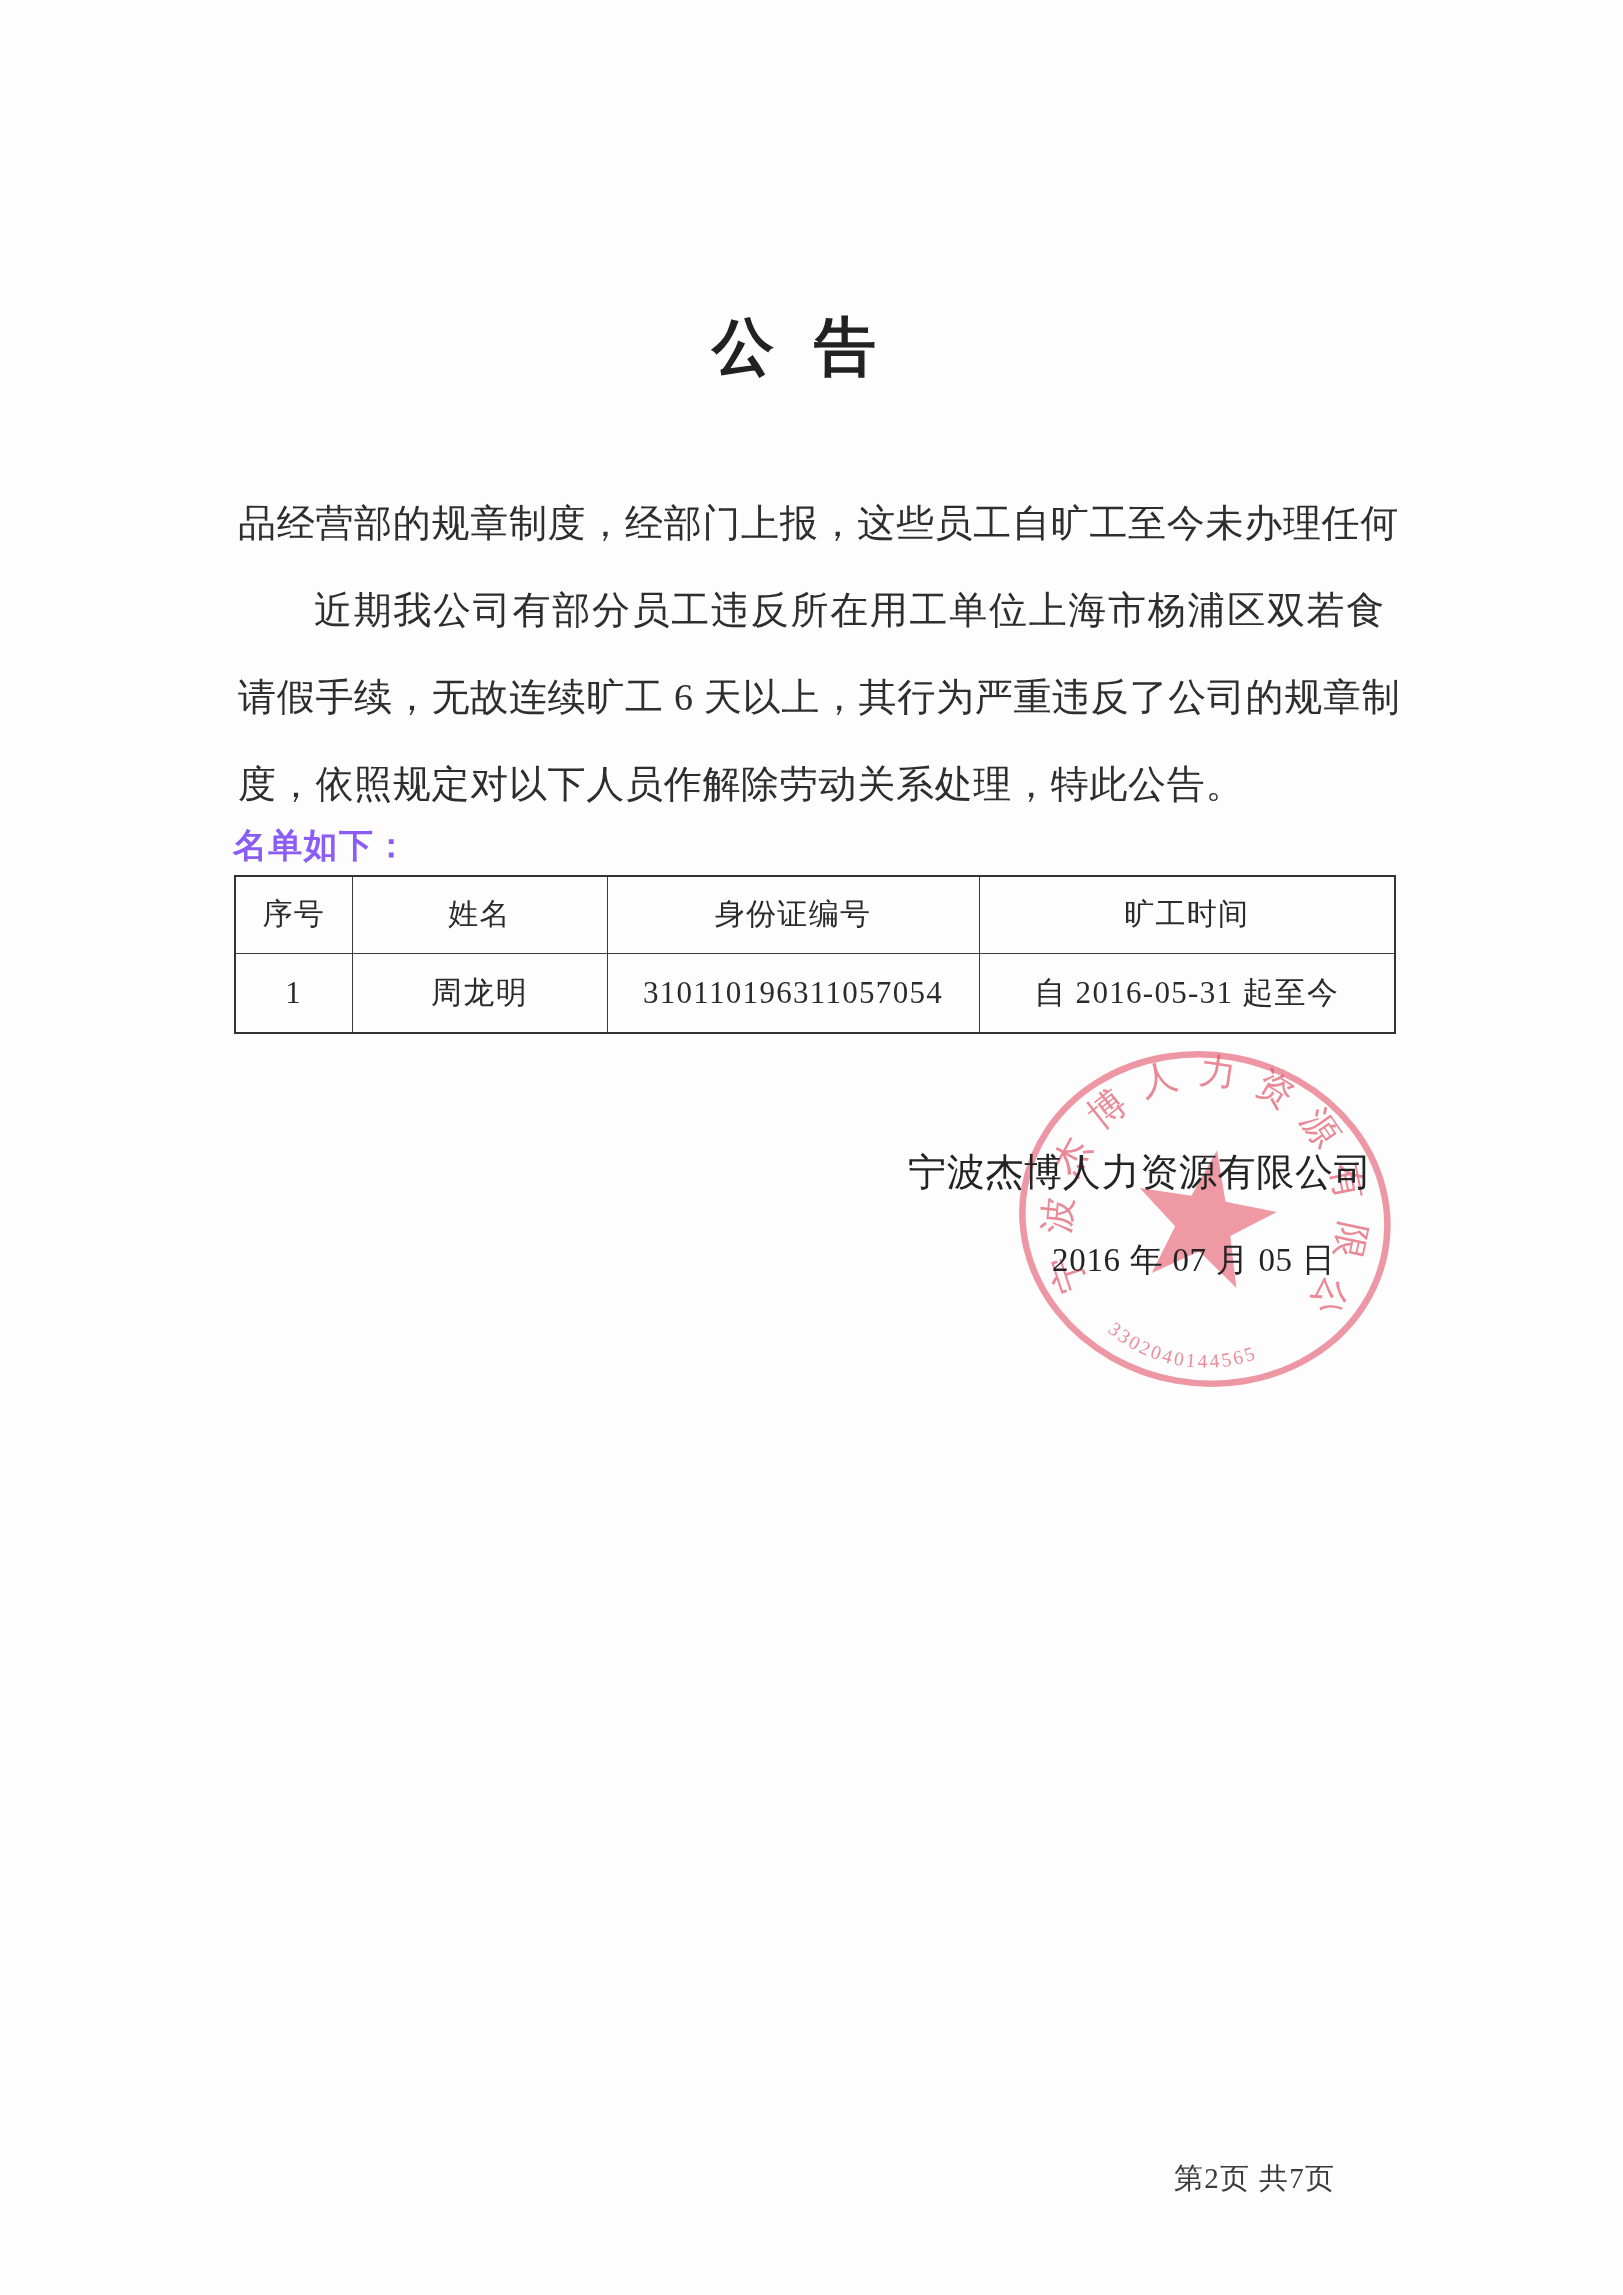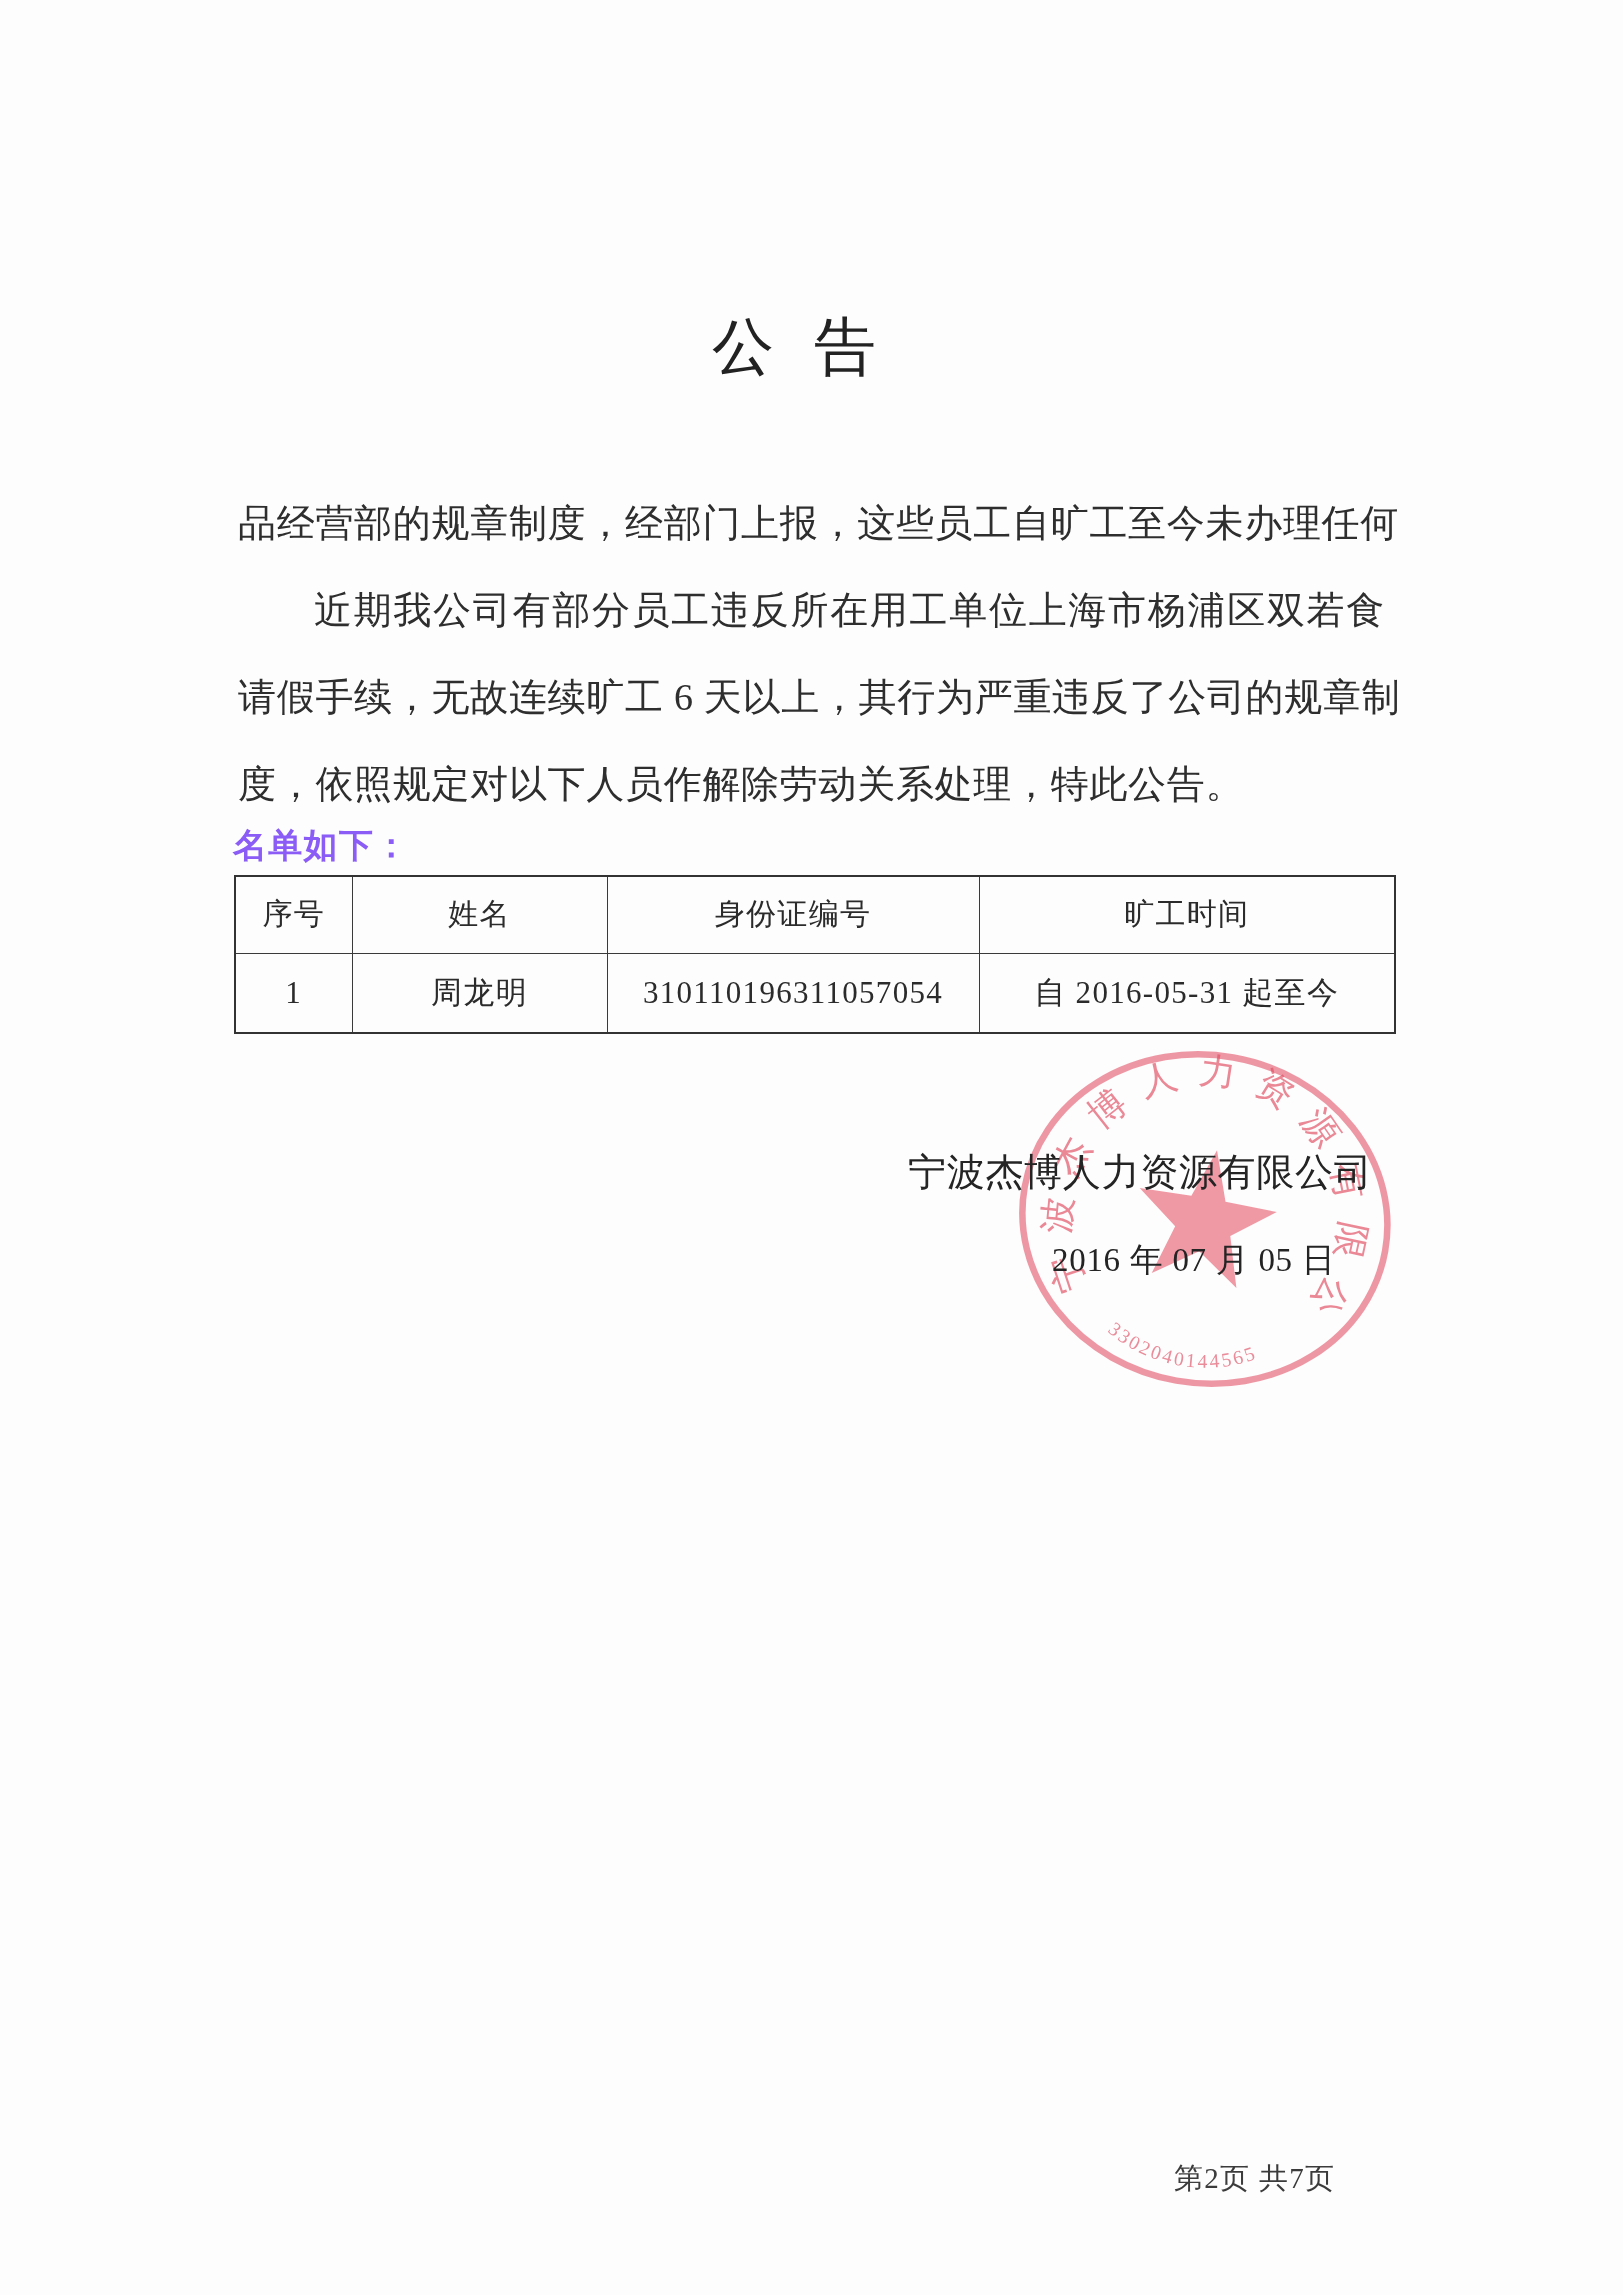--- a/index.html
+++ b/index.html
@@ -12,21 +12,21 @@
     color: #2b2b2b;
     position: relative;
   }
   .abs { position: absolute; }
 
   
   .doc-title {
     left: 712px;
     top: 305px;
     font-size: 62px;
-    font-weight: normal;
+    font-weight: bold;
     color: #222;
     letter-spacing: 1.3px;
     word-spacing: 22px;
     white-space: nowrap;
   }
 
   
   .body-block {
     left: 238px;
     top: 480px;

